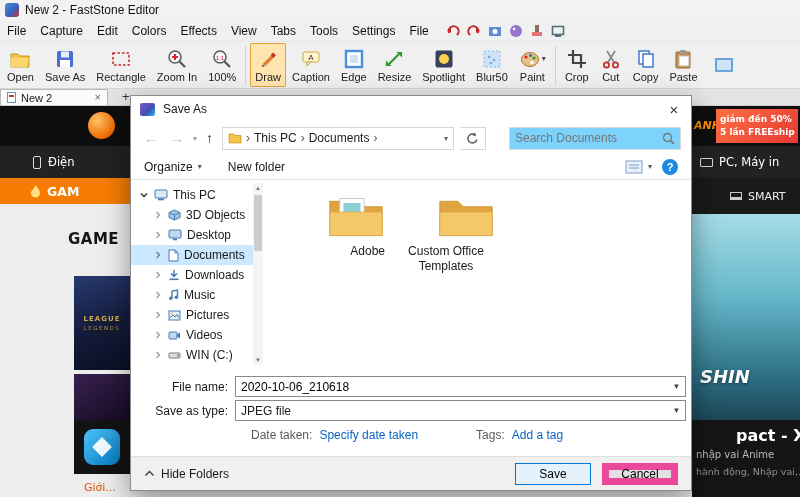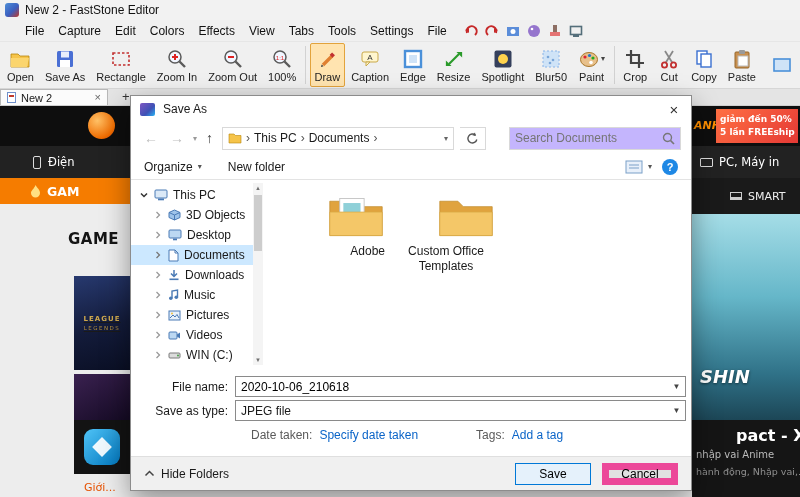--- a/index.html
+++ b/index.html
@@ -9,21 +9,21 @@
 
   
   .titlebar { position:absolute; left:0; top:0; width:800px; height:20px; background:#f2f2f2;
               display:flex; align-items:center; gap:6px; padding:0 5px; }
   .app-icon { width:14px; height:14px; border-radius:3px;
               background:linear-gradient(135deg,#4f8fd6 0%,#3b5fc0 55%,#c0392b 100%); flex:0 0 auto; }
   .title-text { font-size:12px; color:#111; }
 
   
   .menubar { position:absolute; left:0; top:20px; width:800px; height:21px; background:#f0f0f0;
-             display:flex; align-items:center; gap:0; padding:0 18px; }
+             display:flex; align-items:center; gap:0; padding:0 0; }
   .menu-item { padding:2px 7px; font-size:12px; color:#111; }
   .menu-icons { display:flex; align-items:center; gap:7px; margin-left:10px; }
   .menu-icons svg { display:block; }
 
   
   .toolbar { position:absolute; left:0; top:41px; width:800px; height:48px; background:#f0f0f0;
              border-top:1px solid #e6e6e6; border-bottom:1px solid #d6d6d6;
              display:flex; align-items:stretch; gap:1px; padding:1px 2px; overflow:hidden; }
   .tb-btn { display:flex; flex-direction:column; align-items:center; justify-content:center;
             gap:1px; padding:1px 4px; border:1px solid transparent; border-radius:2px; }
@@ -109,21 +109,21 @@
   .dlg-nav { height:32px; display:flex; align-items:center; gap:6px; padding:0 10px; flex:0 0 auto; }
   .nav-glyph { font-size:14px; color:#bdbdbd; padding:0 3px; line-height:1; }
   .nav-glyph.enabled { color:#3b3b3b; }
   .nav-dd { font-size:8px; color:#9a9a9a; }
   .breadcrumb { width:232px; height:23px; border:1px solid #d9d9d9; background:#fff;
                 display:flex; align-items:center; gap:4px; padding:0 5px; font-size:12px; }
   .bc-sep { color:#555; font-size:12px; }
   .bc-dd { margin-left:auto; font-size:8px; color:#666; }
   .refresh-box { width:26px; height:23px; border:1px solid #d9d9d9; border-left:none; background:#fff;
                  display:flex; align-items:center; justify-content:center; }
-  .search-box { margin-left:auto; width:172px; height:23px; border:1px solid #d9d9d9; background:#c4b5fd;
+  .search-box { margin-left:auto; width:172px; height:23px; border:1px solid #d9d9d9; background:#7dd3fc;
                 display:flex; align-items:center; padding:0 5px; gap:4px; }
   .search-box input { flex:1; min-width:0; border:none; outline:none; font-size:12px; color:#555;
                       font-family:"Liberation Sans", sans-serif; background:transparent; }
   .dlg-cmdrow { height:26px; display:flex; align-items:center; gap:26px; padding:0 13px;
                 border-bottom:1px solid #e3e3e3; font-size:12px; flex:0 0 auto; }
   .cmd { display:flex; align-items:center; gap:5px; }
   .cmd .dd { font-size:8px; color:#555; }
   .cmd-right { margin-left:auto; display:flex; align-items:center; gap:10px; }
   .help-icon { width:16px; height:16px; border-radius:50%; background:#1e88e5; color:#fff;
                font-size:11px; font-weight:bold; display:flex; align-items:center; justify-content:center; }
@@ -238,28 +238,20 @@
       <span class="tb-label">Rectangle</span>
     </div>
     <div class="tb-btn">
       <svg viewBox="0 0 22 22">
           <circle cx="9" cy="9" r="6" fill="#f2f6ff" stroke="#5a5a5a" stroke-width="1.5"></circle>
           <line x1="13.5" y1="13.5" x2="19" y2="19" stroke="#5a5a5a" stroke-width="2.4"></line>
           <line x1="6" y1="9" x2="12" y2="9" stroke="#d22" stroke-width="2"></line>
           <line x1="9" y1="6" x2="9" y2="12" stroke="#d22" stroke-width="2"></line>
         </svg>
       <span class="tb-label">Zoom In</span>
-    </div>
-    <div class="tb-btn">
-      <svg viewBox="0 0 22 22">
-          <circle cx="9" cy="9" r="6" fill="#f2f6ff" stroke="#5a5a5a" stroke-width="1.5"></circle>
-          <line x1="13.5" y1="13.5" x2="19" y2="19" stroke="#5a5a5a" stroke-width="2.4"></line>
-          <line x1="6" y1="9" x2="12" y2="9" stroke="#d22" stroke-width="2"></line>
-        </svg>
-      <span class="tb-label">Zoom Out</span>
     </div>
     <div class="tb-btn">
       <svg viewBox="0 0 22 22">
           <circle cx="9" cy="9" r="6" fill="#f2f6ff" stroke="#5a5a5a" stroke-width="1.5"></circle>
           <line x1="13.5" y1="13.5" x2="19" y2="19" stroke="#5a5a5a" stroke-width="2.4"></line>
           <text x="9" y="11.5" font-size="6" fill="#d22" text-anchor="middle" font-family="Liberation Sans, sans-serif">1:1</text>
         </svg>
       <span class="tb-label">100%</span>
     </div>
     <div class="tb-sep"></div>

